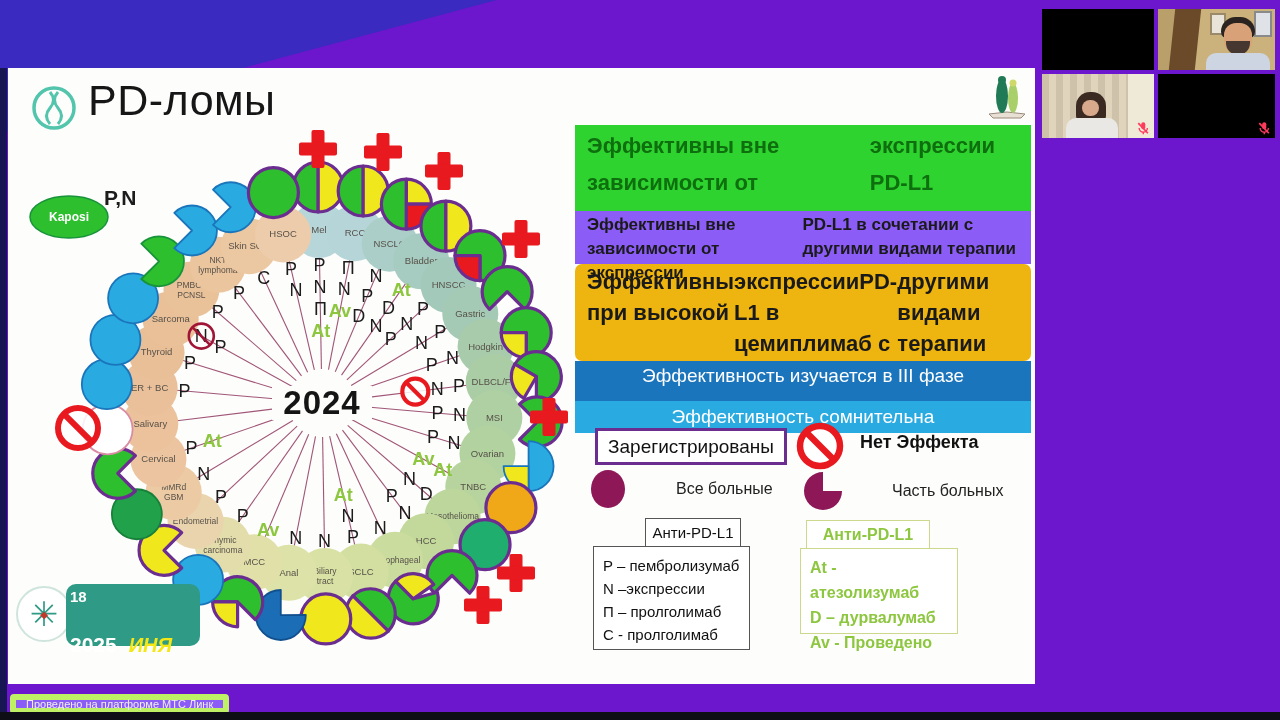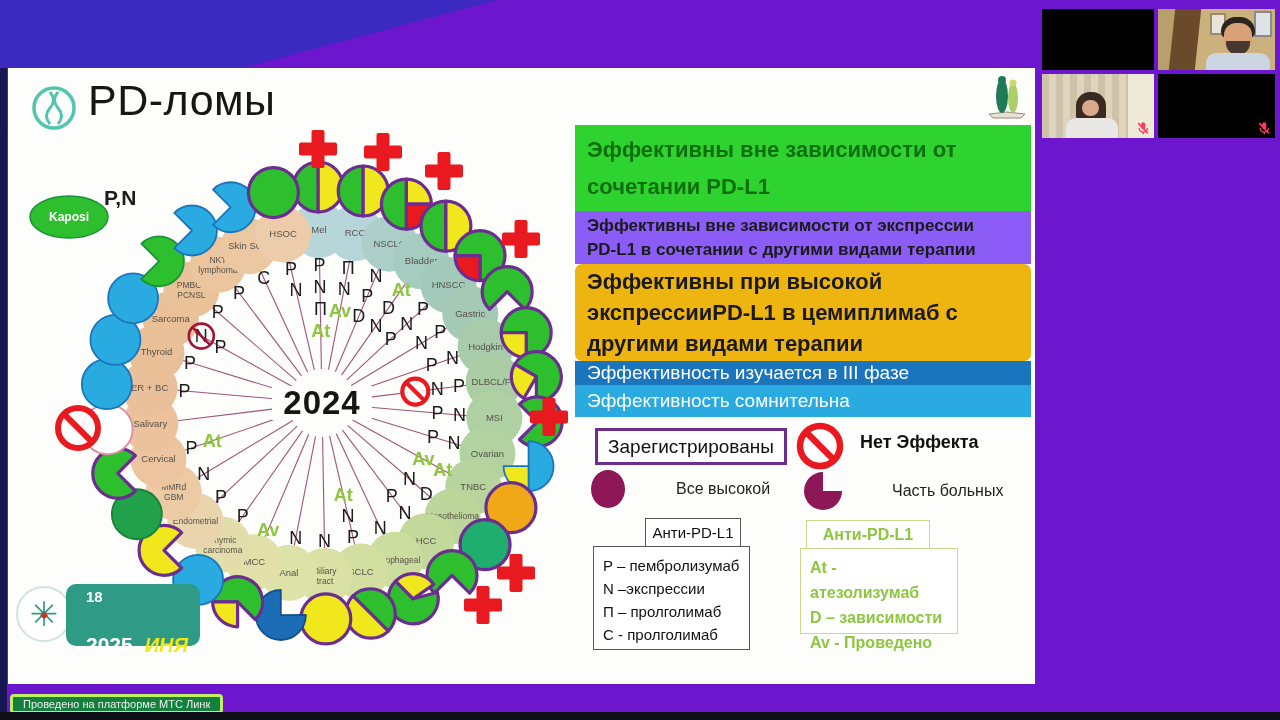--- a/index.html
+++ b/index.html
@@ -19,25 +19,25 @@
   
   .slide{position:absolute;left:8px;top:68px;width:1027px;height:616px;background:#fdfdfb;}
   .title-logo{position:absolute;left:22px;top:16px;}
   .slide-title{position:absolute;left:80px;top:8px;font-size:43px;font-weight:500;color:#161616;letter-spacing:.5px;}
   .spbgmu{position:absolute;left:975px;top:6px;width:48px;height:58px;text-align:center;}
   .spbgmu .uni-text{font-size:6px;color:#8a4a5a;display:block;margin-top:-2px;letter-spacing:.4px;}
   #wheel{position:absolute;left:0;top:0;}
 
   
   #efficacy-legend{position:absolute;left:567px;top:57px;width:456px;}
-  .ebar{width:100%;padding:2px 12px;display:flex;flex-direction:column;justify-content:center;}
+  .ebar{width:100%;padding:2px 12px;display:flex;flex-direction:row;justify-content:center;}
   .ebar0{height:86px;font-size:22px;font-weight:600;line-height:37px;}
   .ebar1{height:53px;font-size:17px;font-weight:600;line-height:24px;}
   .ebar2{height:97px;font-size:22px;font-weight:600;line-height:31px;border-radius:7px;}
-  .ebar3{height:24px;font-size:19px;font-weight:500;line-height:26px;}
+  .ebar3{height:40px;font-size:19px;font-weight:500;line-height:26px;}
   .ebar4{height:32px;font-size:19px;font-weight:500;line-height:28px;}
 
   
   .reg-box{position:absolute;left:587px;top:360px;width:192px;height:37px;border:3px solid #6b2d90;
     display:flex;align-items:center;justify-content:center;font-size:19px;color:#111;background:#fff;}
   .no-effect-label{position:absolute;left:852px;top:364px;font-size:18px;font-weight:700;color:#111;}
   .all-label{position:absolute;left:668px;top:412px;font-size:16px;color:#222;}
   .part-label{position:absolute;left:884px;top:414px;font-size:16px;color:#222;}
   .legend-svg{position:absolute;left:0;top:0;pointer-events:none;}
   .anti-box1{position:absolute;left:637px;top:450px;width:96px;height:29px;border:1.5px solid #555;background:#fff;
@@ -50,21 +50,21 @@
   .drug-box2{position:absolute;left:792px;top:480px;width:158px;height:86px;border:1.5px solid #ccd98c;background:#fff;
     padding:6px 9px;font-size:16px;font-weight:600;color:#8dc63f;}
   .drug-box2 div{line-height:25px;}
 
   
   .emblem{position:absolute;left:8px;top:518px;width:56px;height:56px;border-radius:50%;background:#fff;
     border:2px solid #cfe4dd;display:flex;align-items:center;justify-content:center;}
   .emblem .star{color:#2f9a85;font-size:34px;line-height:34px;}
   .emblem .dot{position:absolute;color:#c0392b;font-size:10px;}
   .date-badge{position:absolute;left:58px;top:516px;width:134px;height:62px;background:#2f9a85;border-radius:10px;
-    color:#fff;padding:4px 20px;}
+    color:#fff;padding:4px 4px;}
   .date-badge .day{font-size:15px;font-weight:700;display:block;}
   .date-badge .row{display:flex;align-items:baseline;gap:12px;}
   .date-badge .year{font-size:21px;font-weight:700;margin-top:28px;}
   .date-badge .month{font-size:20px;font-weight:700;font-style:italic;color:#f5e616;}
 
   
   .webcams{position:absolute;left:1038px;top:0;width:242px;height:144px;}
   .tile{position:absolute;overflow:hidden;background:#000;}
   .tile.t1{left:4px;top:9px;width:112px;height:61px;}
   .tile.t2{left:120px;top:9px;width:117px;height:61px;}
@@ -81,21 +81,21 @@
   .t2 .shirt{position:absolute;left:48px;top:44px;width:64px;height:18px;border-radius:10px 10px 0 0;background:#cdd5e2;}
   
   .t3{background:repeating-linear-gradient(90deg,#cfc2ab 0 7px,#e0d4bd 7px 14px);}
   .t3 .window{position:absolute;right:0;top:0;width:26px;height:64px;background:#efe9d8;}
   .t3 .w-hair{position:absolute;left:34px;top:18px;width:30px;height:30px;border-radius:14px 14px 6px 6px;background:#3a2a22;}
   .t3 .w-face{position:absolute;left:40px;top:26px;width:17px;height:16px;border-radius:8px;background:#d9a98c;}
   .t3 .w-body{position:absolute;left:24px;top:44px;width:52px;height:20px;border-radius:10px 10px 0 0;background:#eae8e4;}
   .mic-muted{position:absolute;right:4px;bottom:3px;}
 
   
-  .mts-badge{position:absolute;left:10px;top:694px;height:20px;background:#15803d;border:3px solid #bef264;
+  .mts-badge{position:absolute;left:10px;top:694px;height:20px;background:#8b5cf6;border:6px solid #bef264;
     border-radius:4px;color:#eee;font-size:11px;display:flex;align-items:center;padding:2px 10px;}
 </style>
 </head>
 <body>
 
 <div class="stage">
   <div class="bg-wedge"></div>
   <div class="left-strip"></div>
 
   <div class="slide">
@@ -470,21 +470,21 @@
           <text x="61" y="153" text-anchor="middle" font-size="12" font-weight="600" fill="#fff">Kaposi</text>
           <text x="96" y="137" font-size="21" font-weight="600" fill="#1c1c1c">P,N</text>
         </g>
         <rect x="264" y="318" width="100" height="34" fill="#fdfdfb"></rect>
         <text x="314" y="346" text-anchor="middle" font-size="33" font-weight="600" fill="#151515" letter-spacing="1">2024</text>
       </svg>
 
     <div id="efficacy-legend">
         <div class="ebar ebar0" style="background: rgb(47, 211, 47); color: rgb(14, 111, 14);">
           <div>Эффективны вне зависимости от</div>
-          <div>сочетании PD-L1</div>
+          <div>экспрессии PD-L1</div>
         </div>
         <div class="ebar ebar1" style="background: #8b5cf6; color: rgb(26, 26, 26);">
           <div>Эффективны вне зависимости от экспрессии</div>
           <div>PD-L1 в сочетании с другими видами терапии</div>
         </div>
         <div class="ebar ebar2" style="background: rgb(238, 180, 16); color: rgb(26, 26, 26);">
           <div>Эффективны при высокой</div>
           <div>экспрессииPD-L1 в цемиплимаб с</div>
           <div>другими видами терапии</div>
         </div>
@@ -493,21 +493,21 @@
         </div>
         <div class="ebar ebar4" style="background: rgb(41, 171, 226); color: rgb(255, 255, 255);">
           <div>Эффективность сомнительна</div>
         </div>
       </div>
 
     <div class="reg-box">
       <span>Зарегистрированы</span>
     </div>
     <div class="no-effect-label">Нет Эффекта</div>
-    <div class="all-label">Все высокой</div>
+    <div class="all-label">Все больные</div>
     <div class="part-label">Часть больных</div>
     <svg class="legend-svg" width="1027" height="616" viewBox="0 0 1027 616" id="legend-markers">
         <circle cx="812" cy="378" r="20" fill="#fff" stroke="#e8191f" stroke-width="6.5"></circle>
         <line x1="799" y1="365" x2="825" y2="391" stroke="#e8191f" stroke-width="6.5" stroke-linecap="round"></line>
         <ellipse cx="600" cy="421" rx="17" ry="19" fill="#8e1758"></ellipse>
         <path d="M 815 423 L 834 423 A 19 19 0 1 1 815 404 Z" fill="#8e1758"></path>
       </svg>
 
     <div class="anti-box1">
       <span>Анти-PD-L1</span>
@@ -516,21 +516,21 @@
         <div>P – пембролизумаб</div>
         <div>N –экспрессии</div>
         <div>П – пролголимаб</div>
         <div>C  - пролголимаб</div>
       </div>
     <div class="anti-box2">
       <span>Анти-PD-L1</span>
     </div>
     <div class="drug-box2">
         <div>At  - атезолизумаб</div>
-        <div>D – зависимости</div>
+        <div>D – дурвалумаб</div>
         <div>Av  - Проведено</div>
       </div>
 
     <div class="emblem">
       <span class="star">✳</span>
       <span class="dot">◆</span>
     </div>
     <div class="date-badge">
       <span class="day">18</span>
       <span class="row">

